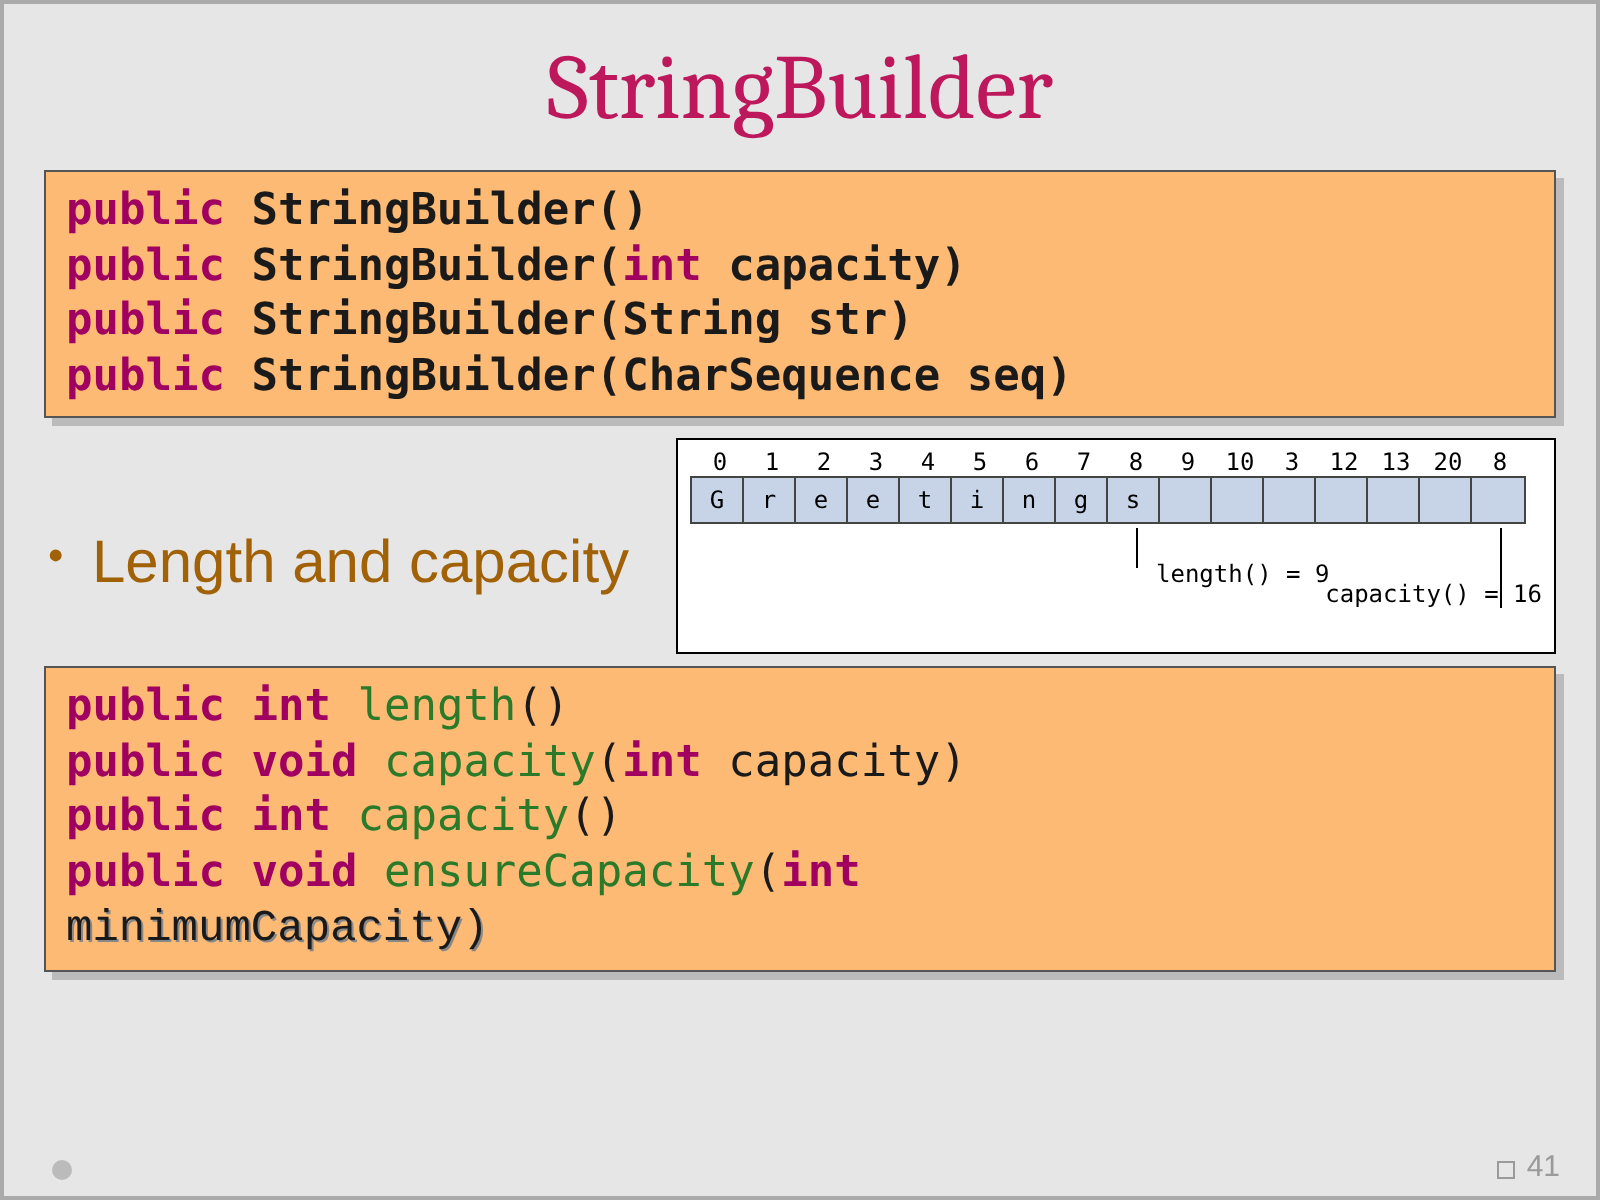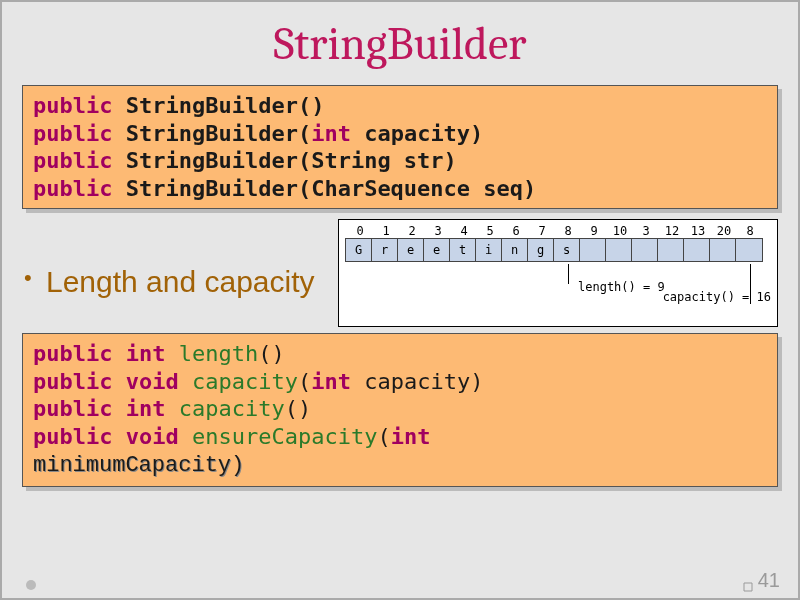--- a/index.html
+++ b/index.html
@@ -83,21 +83,21 @@
   .d-label { font-size: 12px; position: absolute; white-space: nowrap; }
   .final-box {
     margin: 6px 20px 0 20px;
   }
   .final-box .codebox { margin: 0; }
   .shadow-under { text-shadow: 1px 1px 0 #888; font-family: Liberation Mono, monospace; }
   .pagenum {
     position: absolute;
     bottom: 6px; right: 18px;
     color: #9a9a9a;
-    font-size: 20px;
+    font-size: 15px;
     display: flex; align-items: center; gap: 4px;
   }
   .pagenum .ico {
     width: 12px; height: 12px;
     display: inline-block;
   }
   .bl-marker {
     position: absolute;
     bottom: 8px; left: 24px;
     width: 10px; height: 10px;

